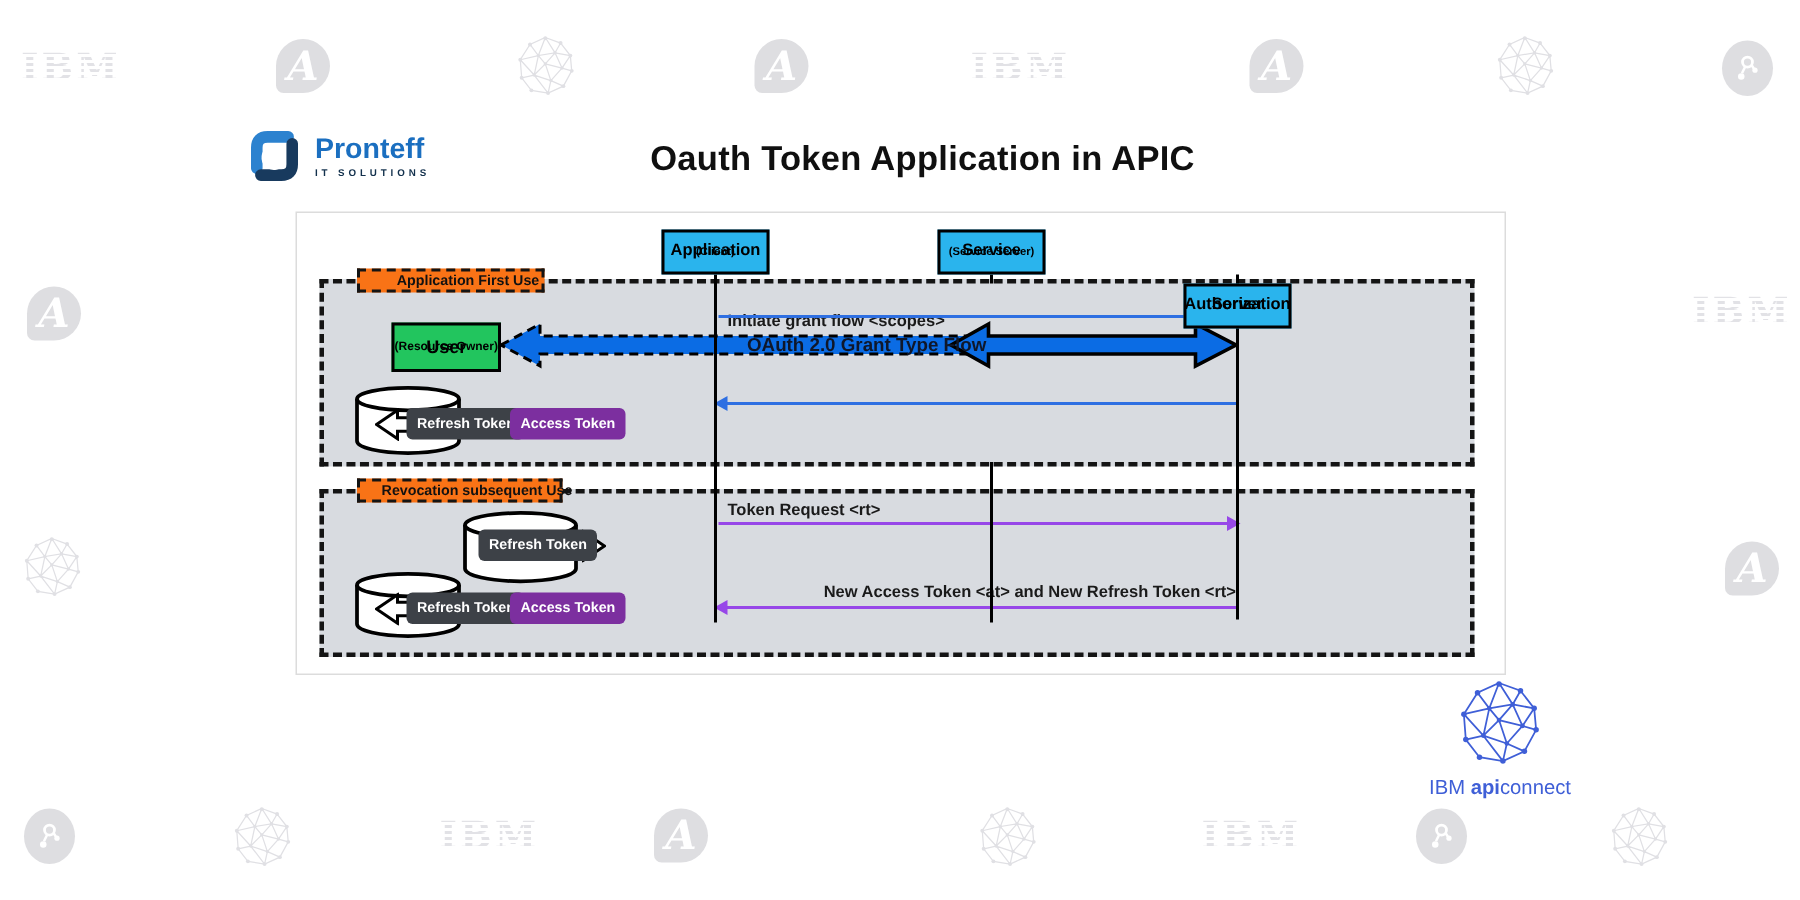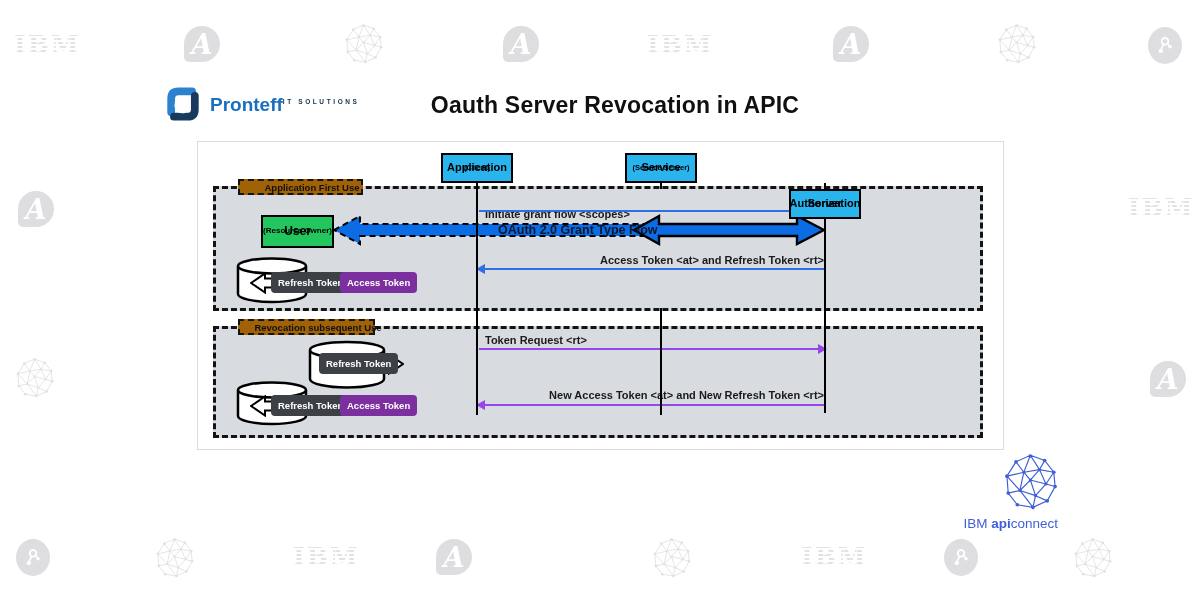--- a/index.html
+++ b/index.html
@@ -29,21 +29,21 @@
   .wm-globe svg{width:38px;height:40px;display:block;}
   .wm-mol{
     width:34px;height:37px;border-radius:50%;background:#dedee1;
     display:flex;align-items:center;justify-content:center;
   }
   .wm-mol svg{width:20px;height:21px;display:block;}
 
   
   .pronteff{position:absolute;left:163px;top:84px;display:flex;align-items:center;z-index:5;}
   .pronteff svg{width:40px;height:40px;display:block;}
-  .pronteff .ptxt{margin-left:7px;display:flex;flex-direction:row;}
+  .pronteff .ptxt{margin-left:7px;display:flex;flex-direction:column;}
   .pronteff .pname{font-size:19px;font-weight:700;color:#1b6fc0;line-height:1;}
   .pronteff .ptag{font-size:6.5px;font-weight:700;letter-spacing:2.6px;color:#13314d;margin-top:3px;}
   .page-title{
     position:absolute;left:315px;top:92px;width:600px;text-align:center;z-index:5;
     font-size:23px;font-weight:700;color:#101010;letter-spacing:.2px;
   }
 
   
   .card{
     position:absolute;left:197px;top:141px;width:805px;height:307px;z-index:2;
@@ -66,21 +66,21 @@
   .ll-svc-stub{left:462px;top:41px;height:6px;}
   .ll-svc{left:462px;top:166px;height:107px;}
   .ll-auth{left:626px;top:41px;height:230px;}
 
   .section{
     left:15px;width:770px;background:#d8dbe0;border:3px dashed #141414;z-index:1;
   }
   .sec1{top:44px;height:125px;}
   .sec2{top:184px;height:112px;}
   .sec-label{
-    background:#a16207;border:2px dashed #141414;z-index:3;
+    background:#f97316;border:2px dashed #141414;z-index:3;
     font-size:9.5px;font-weight:700;color:#111;display:flex;align-items:center;justify-content:center;
     white-space:nowrap;
     padding-left:23px;
   }
   .sl1{left:40px;top:37px;width:125px;height:16px;}
   .sl2{left:40px;top:177px;width:137px;height:16px;}
 
   
   .mtext{font-size:11px;font-weight:700;color:#1a1a1a;white-space:nowrap;z-index:4;}
   .mtext.ralign{text-align:right;}
@@ -121,21 +121,21 @@
     height:21px;line-height:21px;padding:0 7px;border-radius:4px;z-index:6;
     font-size:9.5px;font-weight:700;color:#fff;white-space:nowrap;
   }
   .bg-dark{background:#3d4147;}
   .bg-purple{background:#7c2f9f;}
   .bd-r1{left:73px;top:130px;} .bd-a1{left:142px;top:130px;}
   .bd-r2{left:121px;top:211px;}
   .bd-r3{left:73px;top:253px;} .bd-a3{left:142px;top:253px;}
 
   
-  .apic{position:absolute;left:942px;top:454px;width:116px;z-index:5;text-align:right;color:#3f5fd7;}
+  .apic{position:absolute;left:942px;top:454px;width:116px;z-index:5;text-align:center;color:#3f5fd7;}
   .apic svg{width:54px;height:56px;display:inline-block;}
   .apic .atxt{font-size:13.5px;margin-top:2px;white-space:nowrap;}
   .apic .bold{font-weight:700;}
 </style>
 </head>
 <body>
 
 <div id="watermarks">
     <span class="wm wm-ibm" style="left: 14px; top: 30px;">IBM</span>
     <span class="wm wm-a" style="left: 184px; top: 26px;">A</span>
@@ -320,21 +320,21 @@
     <path d="M9,31 L9,16 Q9,8 17,8 L32,8" stroke="#2c82cf" stroke-width="8.5" fill="none" stroke-linecap="round"></path>
     <path d="M35,13 L35,28 Q35,36 27,36 L12,36" stroke="#183a5e" stroke-width="8.5" fill="none" stroke-linecap="round"></path>
     <path d="M27,18 a7.5,7.5 0 1 0 1,9" stroke="#ffffff" stroke-width="3.2" fill="none" stroke-linecap="round"></path>
   </svg>
   <div class="ptxt">
     <span class="pname">Pronteff</span>
     <span class="ptag">IT SOLUTIONS</span>
   </div>
 </div>
 
-<div class="page-title">Oauth Server Revocation in APIC</div>
+<div class="page-title">Oauth Token Application in APIC</div>
 
 <div class="card">
 
   <div class="section sec1"></div>
   <div class="section sec2"></div>
 
   <div class="lifeline ll-app"></div>
   <div class="lifeline ll-svc-stub"></div>
   <div class="lifeline ll-svc"></div>
   <div class="lifeline ll-auth"></div>
@@ -357,21 +357,20 @@
 
   <div class="mtext" style="left:287px;top:66px;">Initiate grant flow &lt;scopes&gt;</div>
   <div class="mline right c-blue" style="left:281px;top:68px;width:346px;"></div>
 
   <svg class="big-arrow" viewBox="0 0 493 34">
     <polygon points="1,17 27,3 27,11 315,11 315,23 27,23 27,31" fill="#0b6ce4" stroke="#000" stroke-width="2" stroke-dasharray="6 4"></polygon>
     <polygon points="301,17 326,3 326,11 464,11 464,3 491,17 464,31 464,23 326,23 326,31" fill="#0b6ce4" stroke="#000" stroke-width="2.4"></polygon>
   </svg>
   <div class="big-arrow-label">OAuth 2.0 Grant Type Flow</div>
 
-  <div class="mtext ralign" style="left:340px;top:112px;width:286px;">Access Token &lt;at&gt; and Refresh Token &lt;rt&gt;</div>
   <div class="mline left c-blue" style="left:280px;top:126px;width:347px;"></div>
 
   <div class="userbox">
     <span class="l1">User</span>
     <span class="l2">(Resource Owner)</span>
   </div>
 
   <div class="cyl cyl1">
     <svg viewBox="0 0 72 47">
         <path d="M2,9 L2,37 A34,8 0 0 0 70,37 L70,9" fill="#fff" stroke="#000" stroke-width="2.5"></path>

